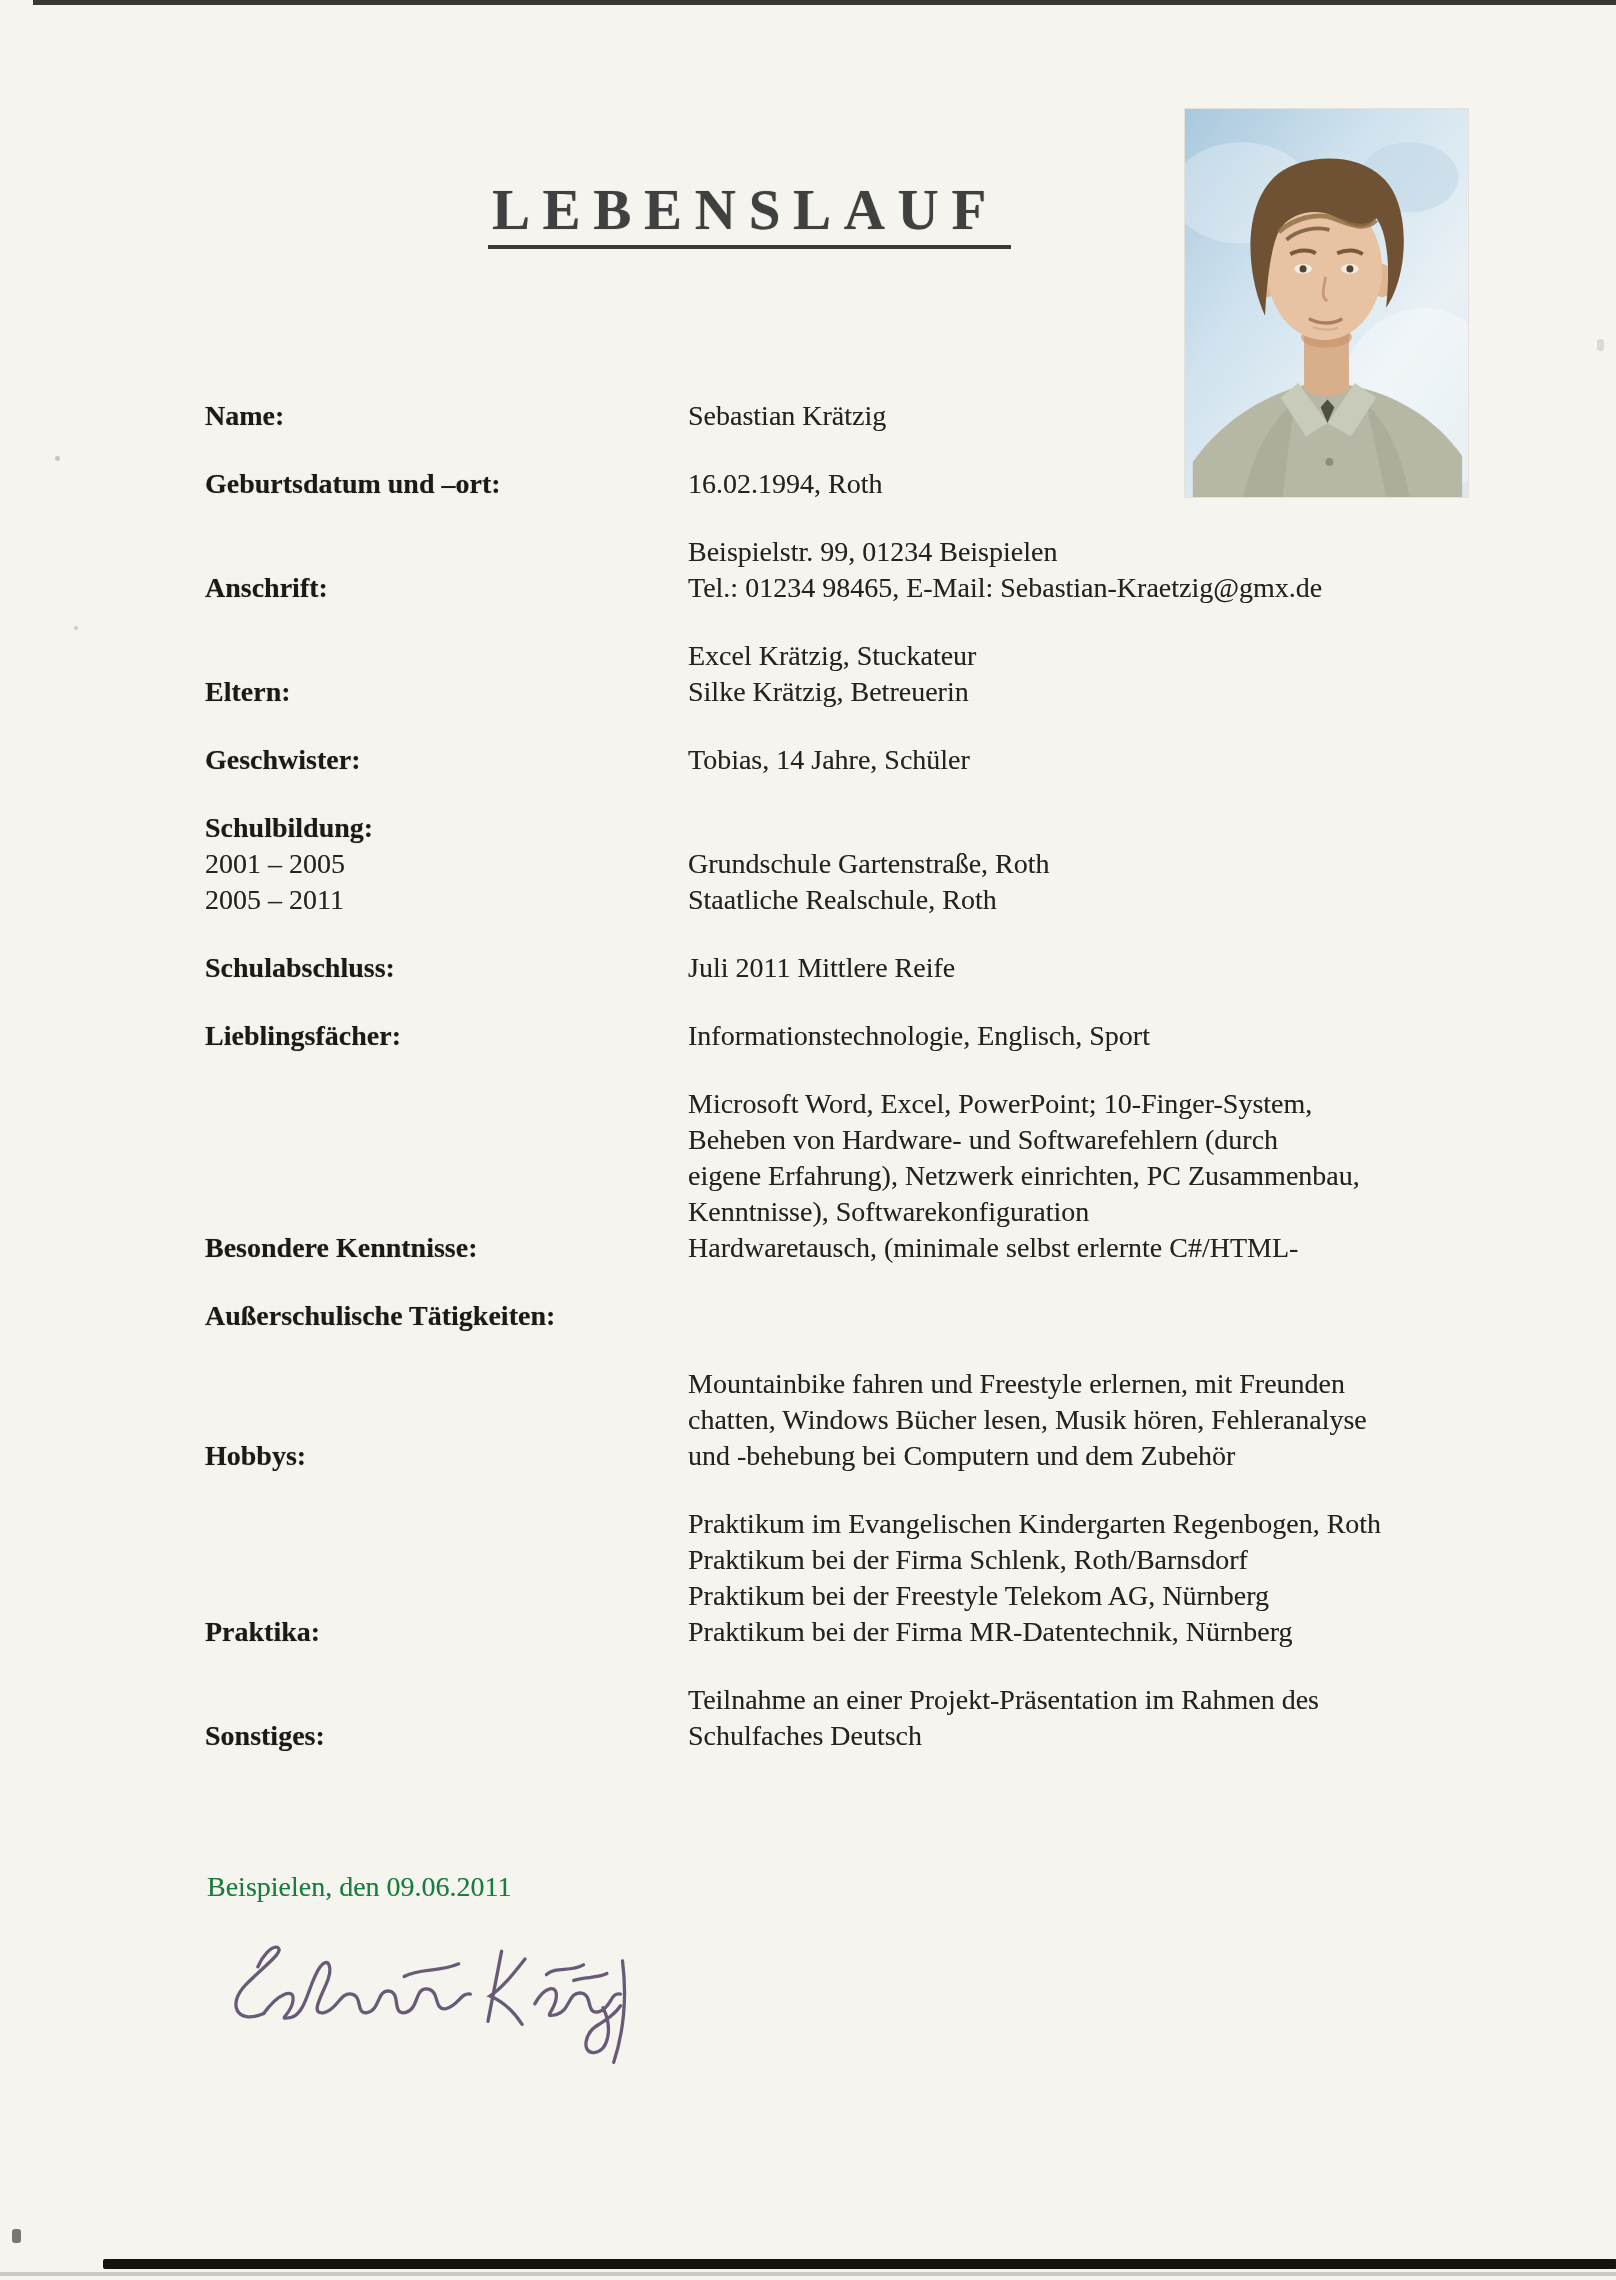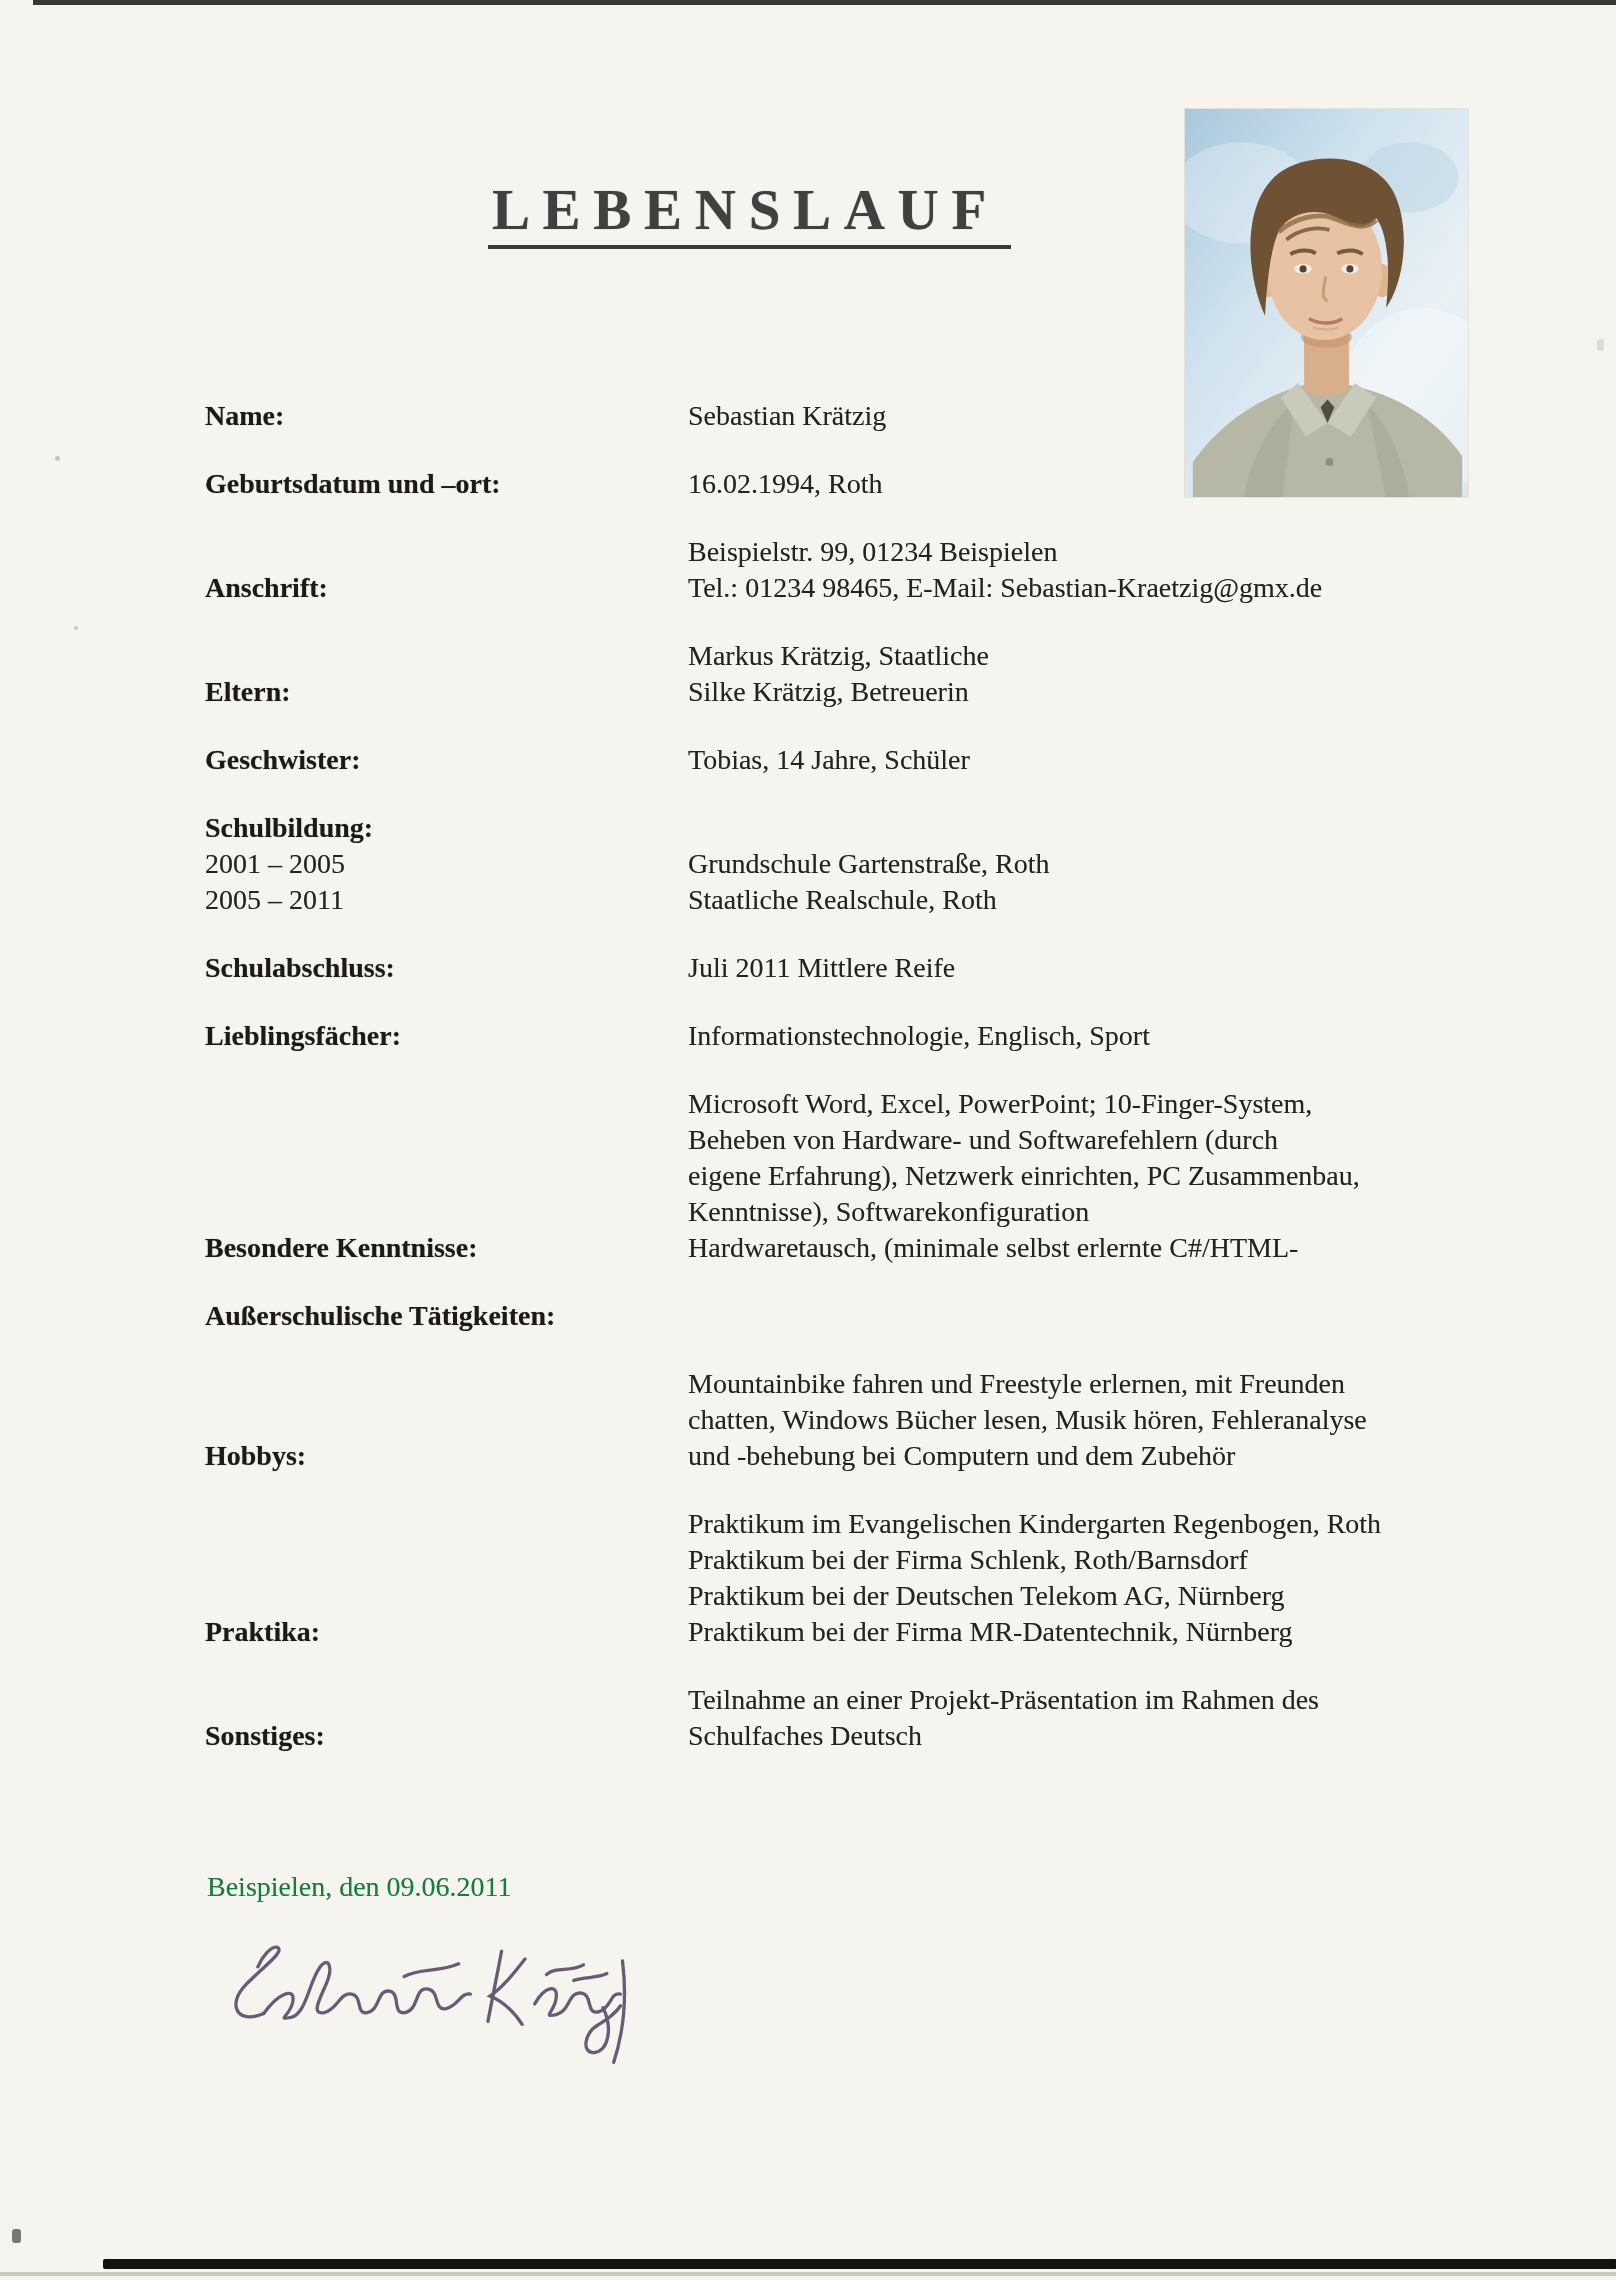--- a/index.html
+++ b/index.html
@@ -143,21 +143,21 @@
           <div class="vcell">
             <div class="vline">Beispielstr. 99, 01234 Beispielen</div>
             <div class="vline">Tel.: 01234 98465, E-Mail: Sebastian-Kraetzig@gmx.de</div>
           </div>
         </div>
       </div>
       <div class="row-group">
         <div class="frow">
           <div class="lcell">Eltern:</div>
           <div class="vcell">
-            <div class="vline">Markus Krätzig, Staatliche</div>
+            <div class="vline">Excel Krätzig, Stuckateur</div>
             <div class="vline">Silke Krätzig, Betreuerin</div>
           </div>
         </div>
       </div>
       <div class="row-group">
         <div class="frow">
           <div class="lcell">Geschwister:</div>
           <div class="vcell">
             <div class="vline">Tobias, 14 Jahre, Schüler</div>
           </div>
@@ -223,21 +223,21 @@
             <div class="vline">und -behebung bei Computern und dem Zubehör</div>
           </div>
         </div>
       </div>
       <div class="row-group">
         <div class="frow">
           <div class="lcell">Praktika:</div>
           <div class="vcell">
             <div class="vline">Praktikum im Evangelischen Kindergarten Regenbogen, Roth</div>
             <div class="vline">Praktikum bei der Firma Schlenk, Roth/Barnsdorf</div>
-            <div class="vline">Praktikum bei der Deutschen Telekom AG, Nürnberg</div>
+            <div class="vline">Praktikum bei der Freestyle Telekom AG, Nürnberg</div>
             <div class="vline">Praktikum bei der Firma MR-Datentechnik, Nürnberg</div>
           </div>
         </div>
       </div>
       <div class="row-group">
         <div class="frow">
           <div class="lcell">Sonstiges:</div>
           <div class="vcell">
             <div class="vline">Teilnahme an einer Projekt-Präsentation im Rahmen des</div>
             <div class="vline">Schulfaches Deutsch</div>

